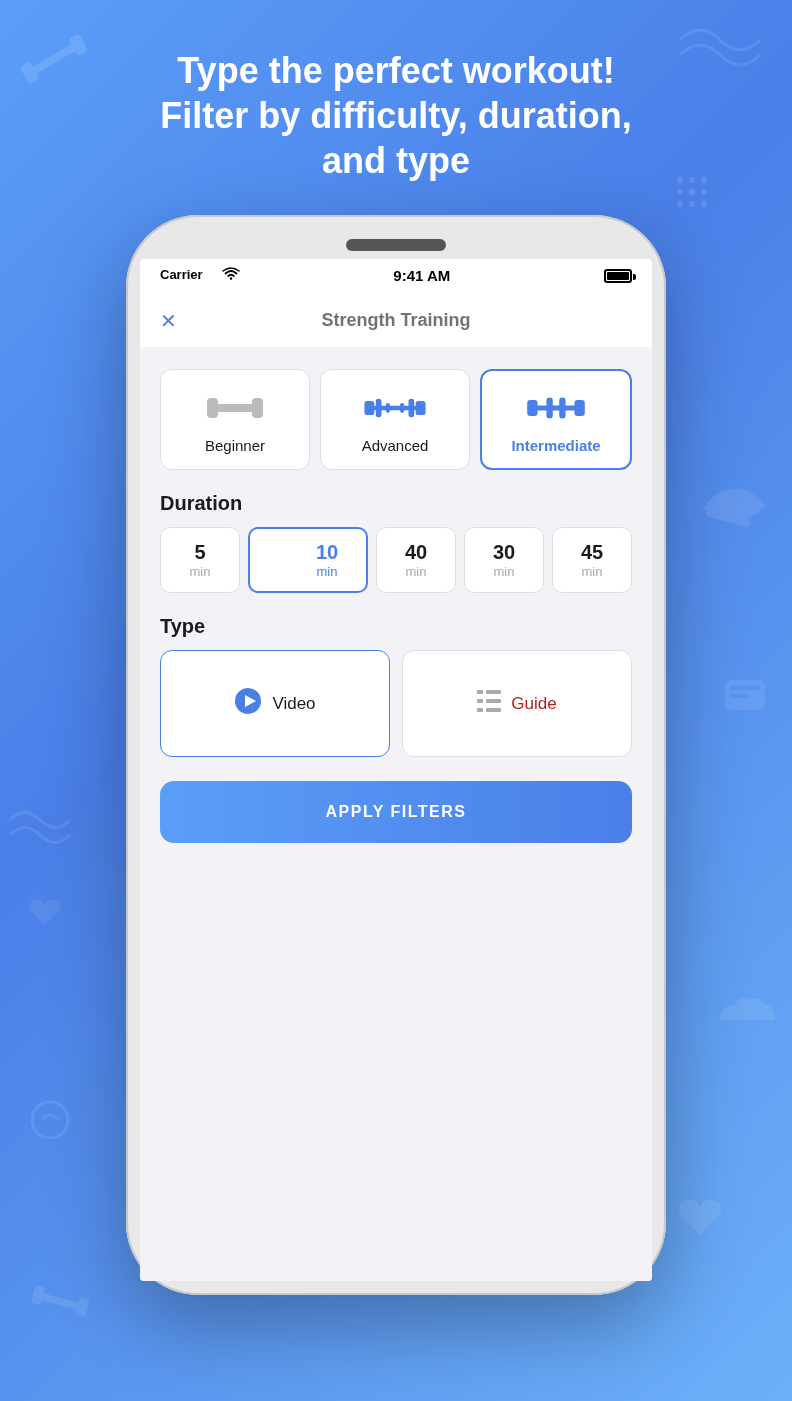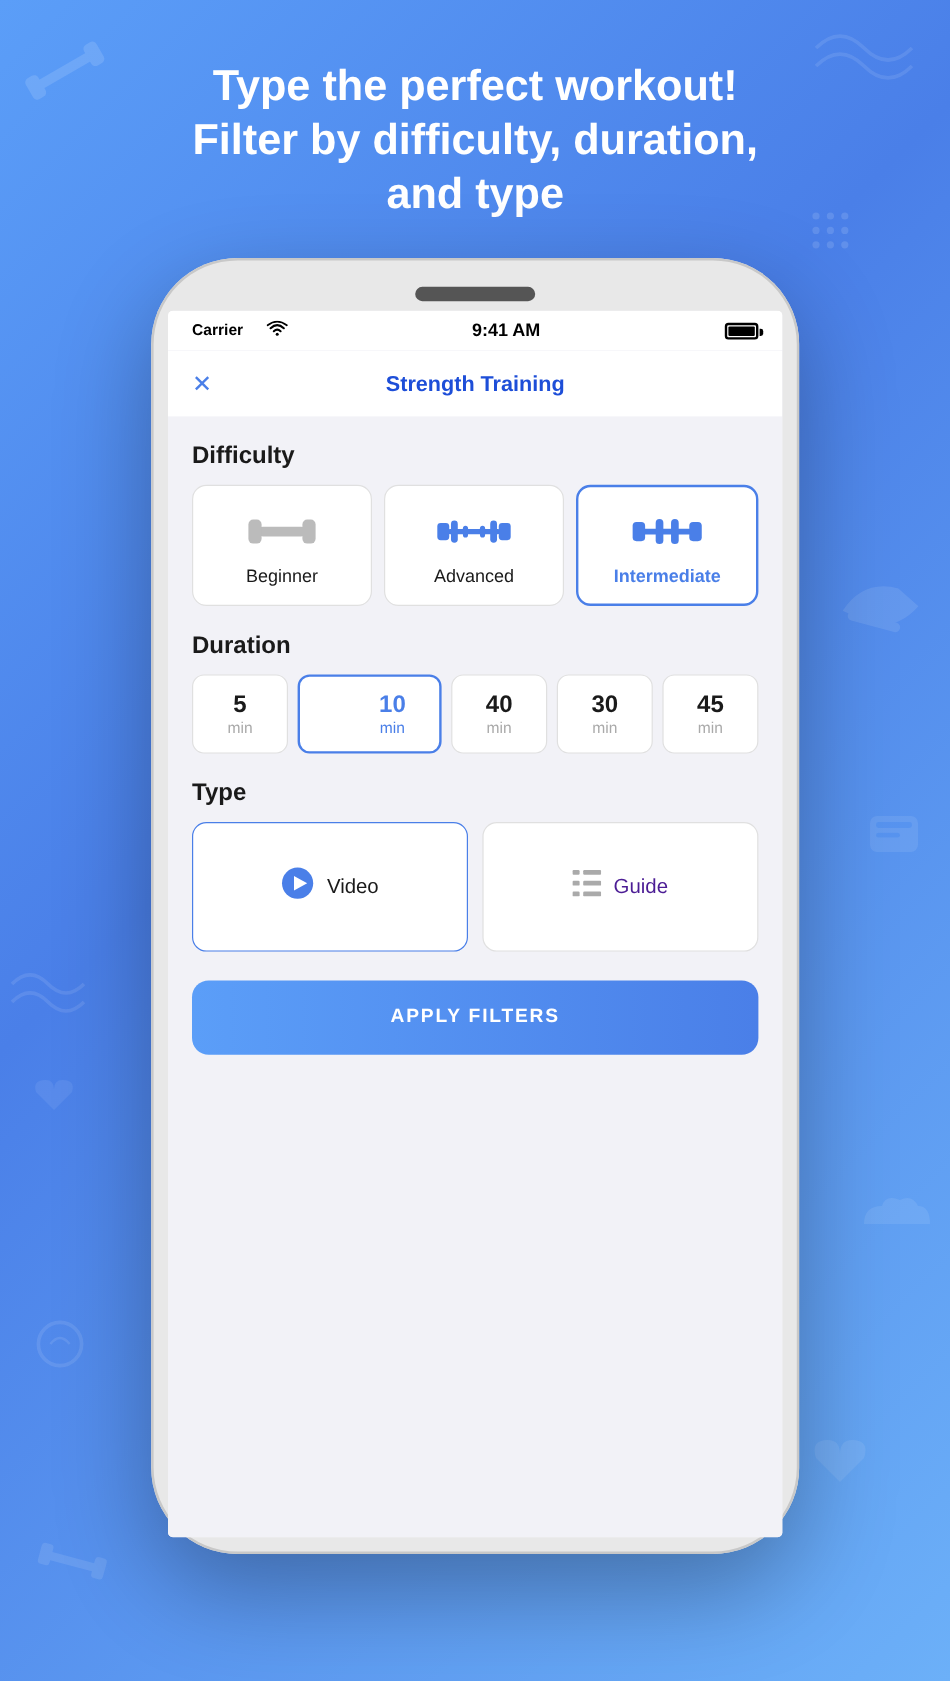--- a/index.html
+++ b/index.html
@@ -158,21 +158,21 @@
       left: 20px;
       font-size: 20px;
       color: #4a7fe8;
       cursor: pointer;
       font-weight: 300;
     }
 
     .app-title {
       font-size: 18px;
       font-weight: 600;
-      color: #1d4ed8;
+      color: #737373;
     }
 
     
     .section {
       margin-top: 22px;
     }
 
     .section-label {
       font-size: 20px;
       font-weight: 700;
@@ -435,21 +435,20 @@
       <div class="app-content">
 
         
         <div class="app-header">
           <span class="close-btn">✕</span>
           <span class="app-title">Strength Training</span>
         </div>
 
         
         <div class="section">
-          <div class="section-label">Difficulty</div>
           <div class="difficulty-grid">
 
             <div class="difficulty-card">
               <div class="dumbbell-icon">
                 <svg class="dumbbell" viewBox="0 0 64 34" fill="none">
                   <rect x="12" y="13" width="40" height="8" rx="4" fill="#bbb"></rect>
                   <rect x="4" y="7" width="11" height="20" rx="4" fill="#bbb"></rect>
                   <rect x="49" y="7" width="11" height="20" rx="4" fill="#bbb"></rect>
                 </svg>
               </div>
@@ -535,21 +534,21 @@
               <span class="guide-icon">
                 <svg width="24" height="22" viewBox="0 0 24 22" fill="none">
                   <rect x="0" y="0" width="6" height="4" rx="1" fill="#aaa"></rect>
                   <rect x="9" y="0" width="15" height="4" rx="1" fill="#aaa"></rect>
                   <rect x="0" y="9" width="6" height="4" rx="1" fill="#aaa"></rect>
                   <rect x="9" y="9" width="15" height="4" rx="1" fill="#aaa"></rect>
                   <rect x="0" y="18" width="6" height="4" rx="1" fill="#aaa"></rect>
                   <rect x="9" y="18" width="15" height="4" rx="1" fill="#aaa"></rect>
                 </svg>
               </span>
-              <span style="font-size:17px;font-weight:500;color:#4c1d95">Guide</span>
+              <span style="font-size:17px;font-weight:500;color:#b91c1c">Guide</span>
             </div>
 
           </div>
         </div>
 
         
         <button class="apply-btn">APPLY FILTERS</button>
 
       </div>
     </div>

